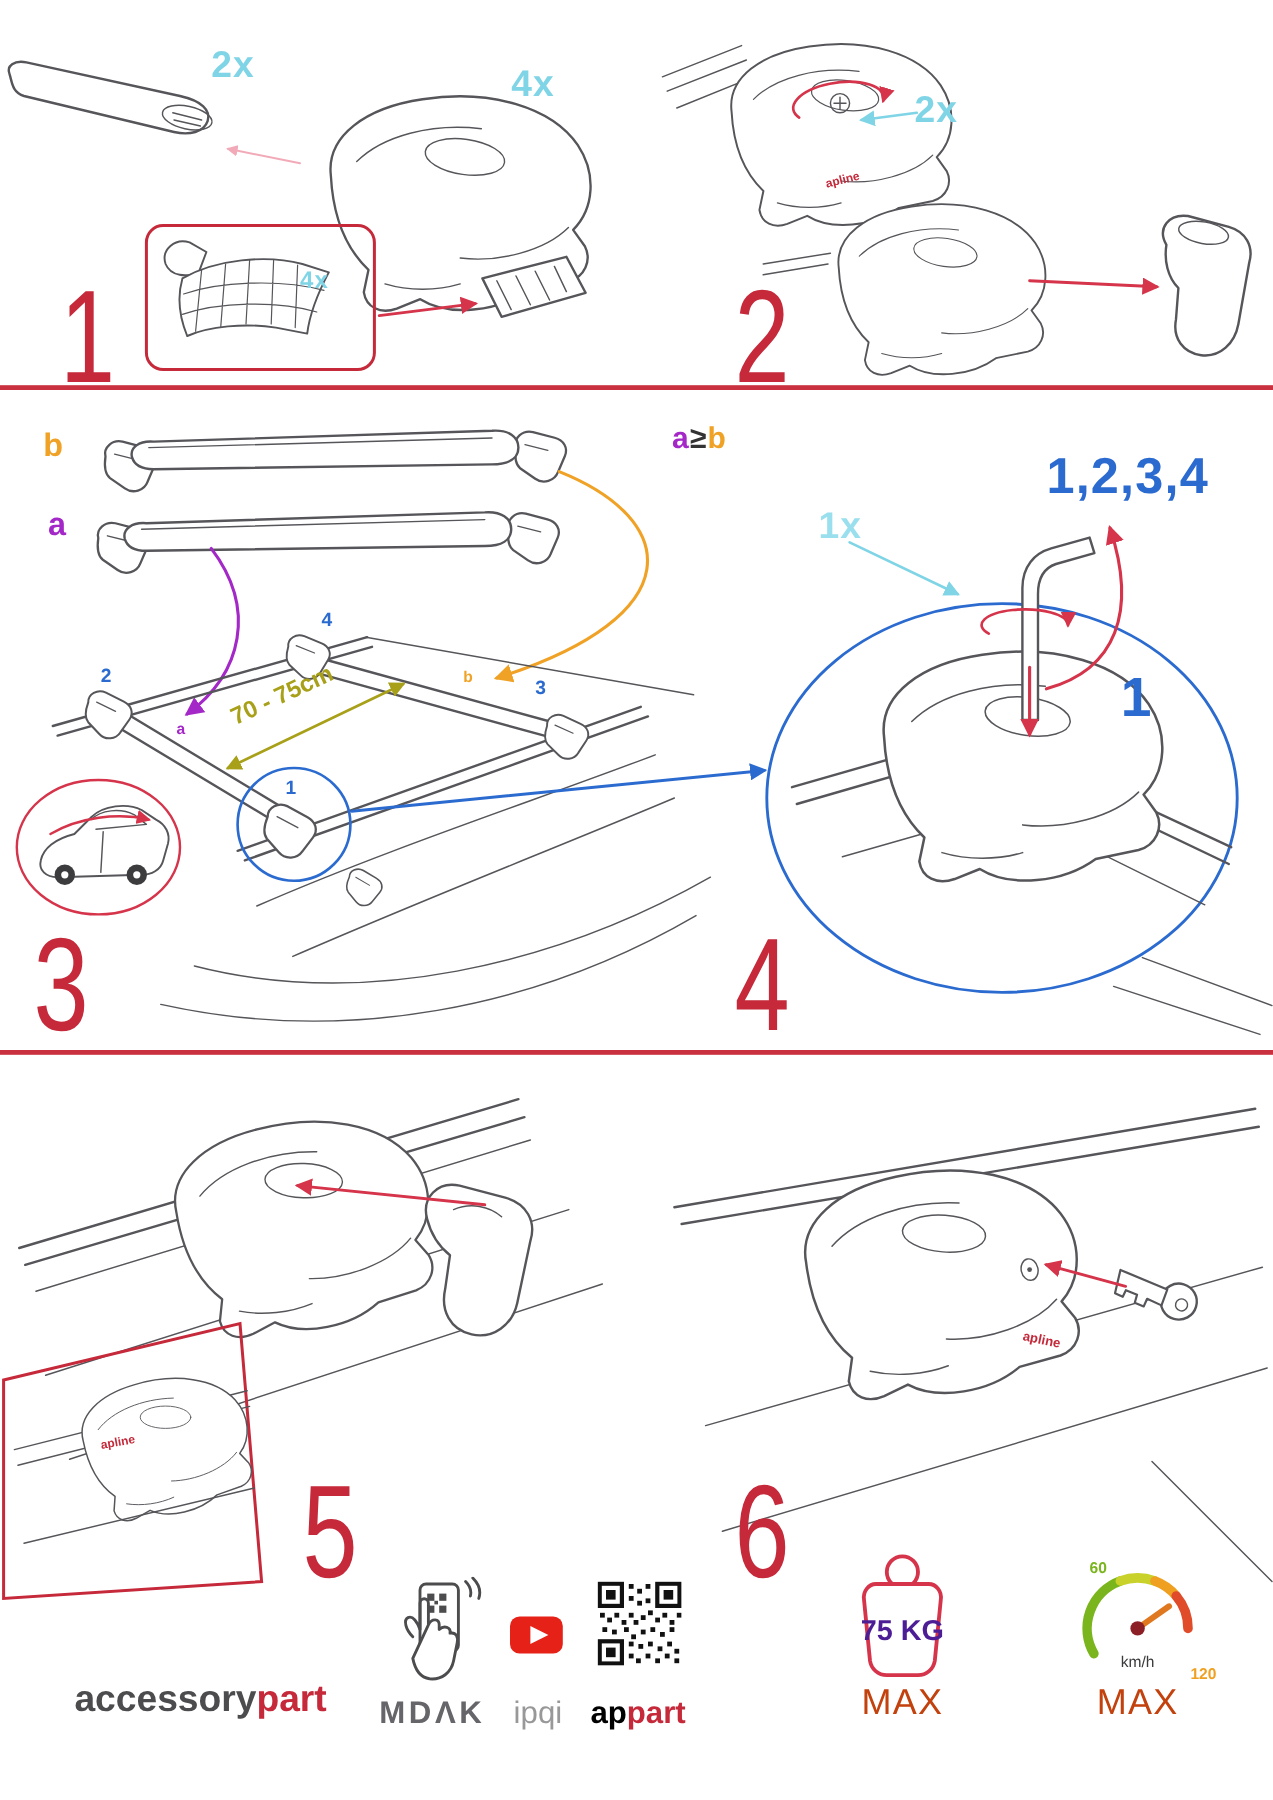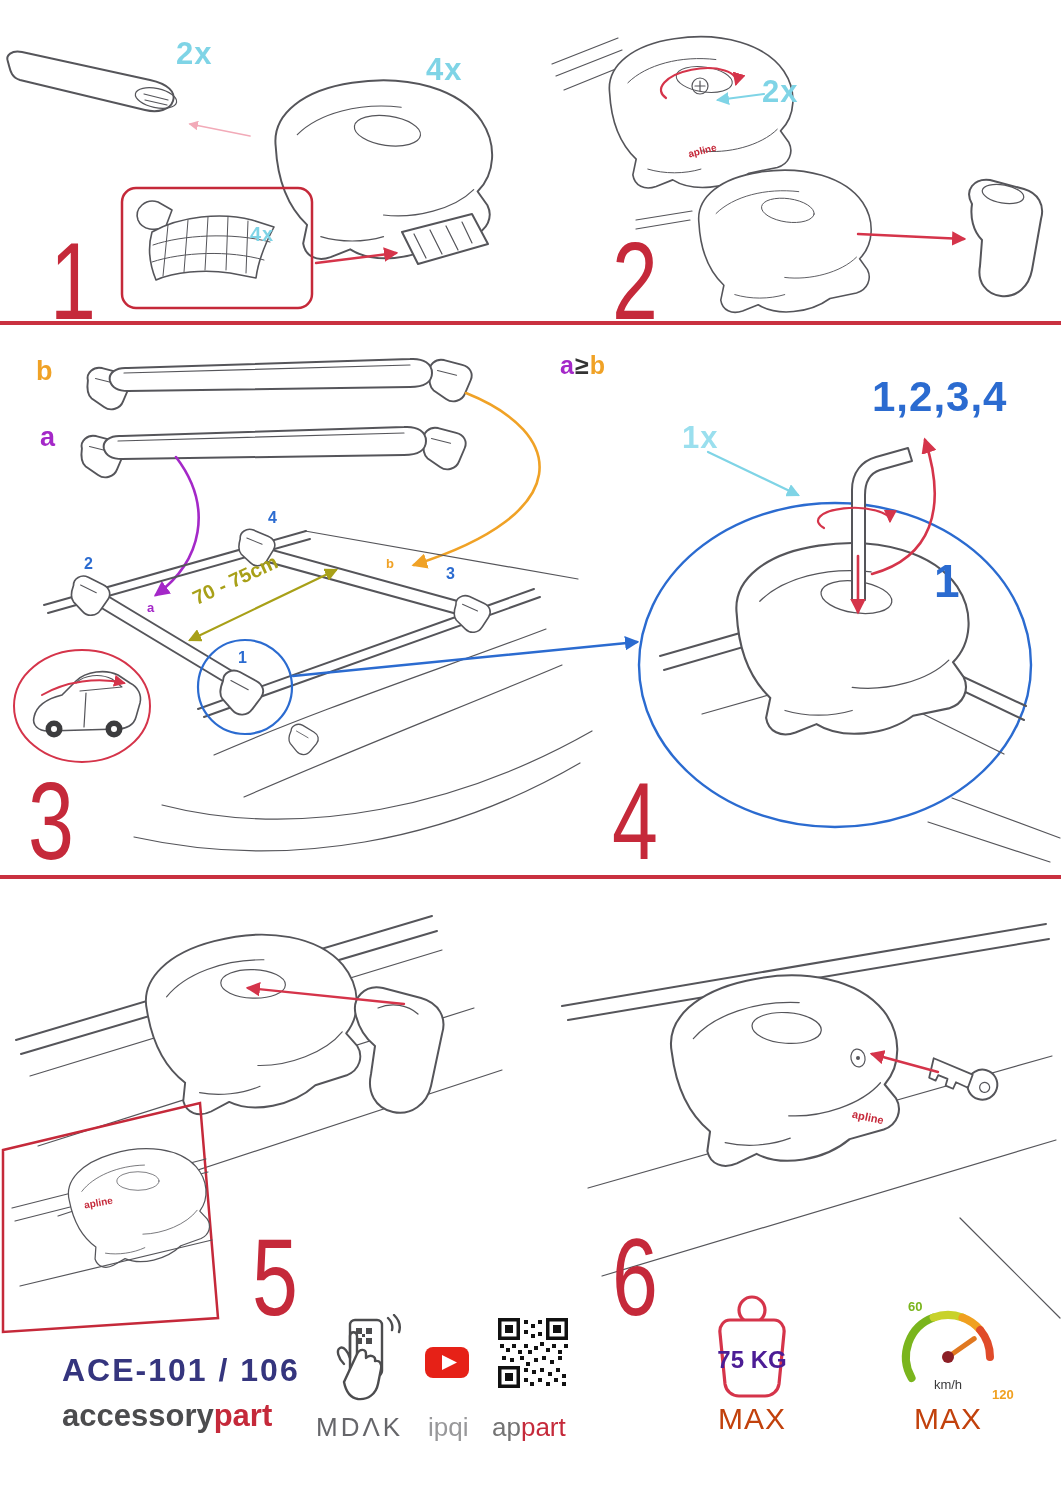--- a/index.html
+++ b/index.html
@@ -13,21 +13,21 @@
   .barlabel{font-size:27px;font-weight:bold}
   .cond{font-size:25px;font-weight:bold;letter-spacing:1px}
   .posnum{font-size:16px;font-weight:bold;color:#2b6bd0}
   .roofsm{font-size:13px;font-weight:bold}
   .dim{font-size:20px;font-weight:bold;color:#a8a018;transform:rotate(-25deg);transform-origin:left bottom}
   .seq{font-size:42px;font-weight:bold;color:#2b6bd0;letter-spacing:1px}
   .firstpos{font-size:46px;font-weight:bold;color:#2b6bd0}
   .brandmark{font-size:10px;font-weight:bold;color:#c5293a}
   .model{font-size:32px;color:#35357e;font-weight:bold;letter-spacing:2px}
   .brand{font-size:31px;font-weight:bold}
-  .partner{font-size:26px;font-weight:normal}
+  .partner{font-size:26px;font-weight:bold}
   .weightval{font-size:24px;font-weight:bold;color:#4c1d95}
   .maxlbl{font-size:30px;color:#c2410c;letter-spacing:1px}
   .speedlow{font-size:13px;font-weight:bold;color:#7ab51d}
   .speedhigh{font-size:13px;font-weight:bold;color:#f0a020}
   .speedunit{font-size:13px;color:#3a3a3c}
   svg .ln{fill:none;stroke:#55555a;stroke-width:2;stroke-linejoin:round;stroke-linecap:round}
   svg .thin{fill:none;stroke:#55555a;stroke-width:1.2;stroke-linejoin:round;stroke-linecap:round}
   svg .body{fill:#fff;stroke:#55555a;stroke-width:2;stroke-linejoin:round}
   svg .ar-red{stroke:#d5344a;stroke-width:2.4;fill:none;stroke-linecap:round}
   svg .ar-blue{stroke:#2b6bd0;stroke-width:2.4;fill:none;stroke-linecap:round}
@@ -316,28 +316,27 @@
   <div class="lbl firstpos" style="left:934px;top:558px">1</div>
   <div class="lbl stepnum" style="left:612px;top:766px">4</div>
 
   <div class="lbl stepnum" style="left:252px;top:1222px">5</div>
   <div class="lbl stepnum" style="left:612px;top:1222px">6</div>
 
   <div class="lbl brandmark" style="left:688px;top:146px;transform:rotate(-14deg)">apline</div>
   <div class="lbl brandmark" style="left:84px;top:1198px;transform:rotate(-10deg)">apline</div>
   <div class="lbl brandmark" style="left:852px;top:1112px;transform:rotate(12deg);font-size:11px">apline</div>
 
-  <div class="lbl model" style="left:62px;top:1354px">ACE-101 / 106</div>
   <div class="lbl brand" style="left:62px;top:1400px">
     <span style="color:#4c4c4e">accessory</span><span style="color:#c5293a">part</span>
   </div>
   <div class="lbl partner" style="left:316px;top:1414px;color:#66666a;letter-spacing:3px">MDΛK</div>
   <div class="lbl partner" style="left:428px;top:1414px;color:#98989a;font-weight:400">ipqi</div>
   <div class="lbl partner" style="left:492px;top:1414px">
-    <span style="color:#737373">ap</span><span style="color:#c5293a">part</span>
+    <span style="color:#000000">ap</span><span style="color:#c5293a">part</span>
   </div>
   <div class="lbl weightval" style="left:702px;top:1348px;width:100px;text-align:center">75 KG</div>
   <div class="lbl maxlbl" style="left:700px;top:1404px;width:104px;text-align:center">MAX</div>
   <div class="lbl speedlow" style="left:908px;top:1300px">60</div>
   <div class="lbl speedhigh" style="left:992px;top:1388px">120</div>
   <div class="lbl speedunit" style="left:918px;top:1378px;width:60px;text-align:center">km/h</div>
   <div class="lbl maxlbl" style="left:901px;top:1404px;width:94px;text-align:center">MAX</div>
 
 </div>
 

